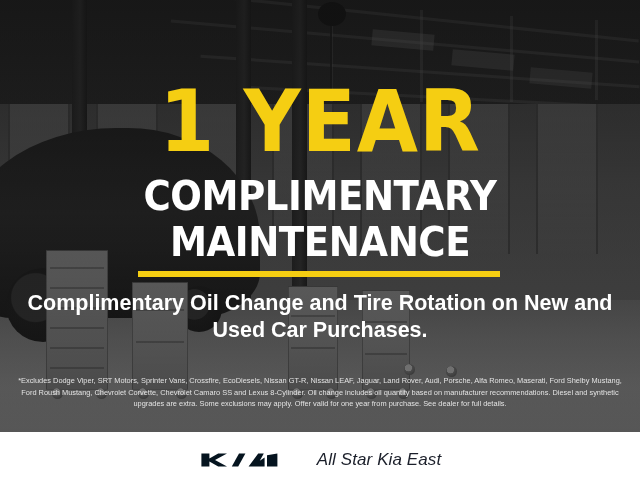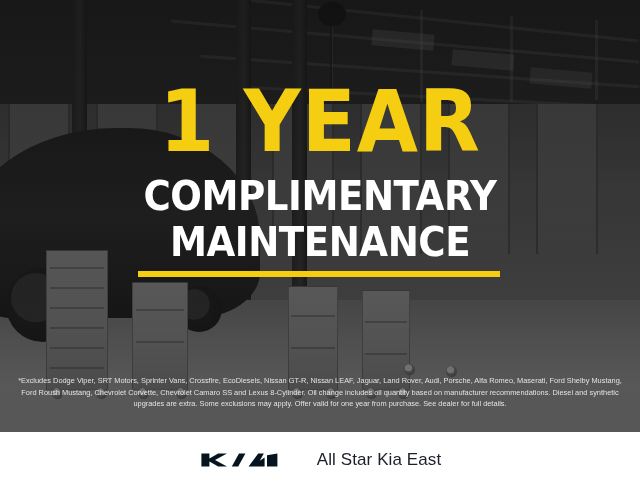--- a/index.html
+++ b/index.html
@@ -162,20 +162,21 @@
     gap:22px;
   }
   .kia-logo { display:block; }
   .dealer-name {
     color:#1b1f2a;
     font-size:17px;
     font-weight:400;
     font-family:"Liberation Sans", sans-serif;
     letter-spacing:0.1px;
     white-space:nowrap;
+    font-style:italic;
   }
 </style>
 </head>
 <body>
 
 <div class="ad">
 
   <div class="photo">
 
     <div class="layer ceiling"></div>
@@ -255,20 +256,21 @@
   <div class="content">
 
     <div class="headline-year">1 YEAR</div>
 
     <div class="headline-sub1">COMPLIMENTARY</div>
 
     <div class="headline-sub2">MAINTENANCE</div>
 
     <div class="divider"></div>
 
+    <div class="tagline">Complimentary Oil Change and Tire Rotation on New and Used Car Purchases.</div>
 
     <div class="disclaimer">*Excludes Dodge Viper, SRT Motors, Sprinter Vans, Crossfire, EcoDiesels, Nissan GT-R, Nissan LEAF, Jaguar, Land Rover, Audi, Porsche, Alfa Romeo, Maserati, Ford Shelby Mustang, Ford Roush Mustang, Chevrolet Corvette, Chevrolet Camaro SS and Lexus 8-Cylinder. Oil change includes oil quantity based on manufacturer recommendations. Diesel and synthetic upgrades are extra. Some exclusions may apply. Offer valid for one year from purchase. See dealer for full details.</div>
   </div>
 
   <div class="footer">
 
     <svg class="kia-logo" width="96" height="26" viewBox="0 0 240 64" aria-hidden="true">
       <g fill="#05141F">
 
         <path d="M6 16 h20 v12 l22 -12 h22 L40 32 l30 16 H48 L26 36 v12 H6 z"></path>

